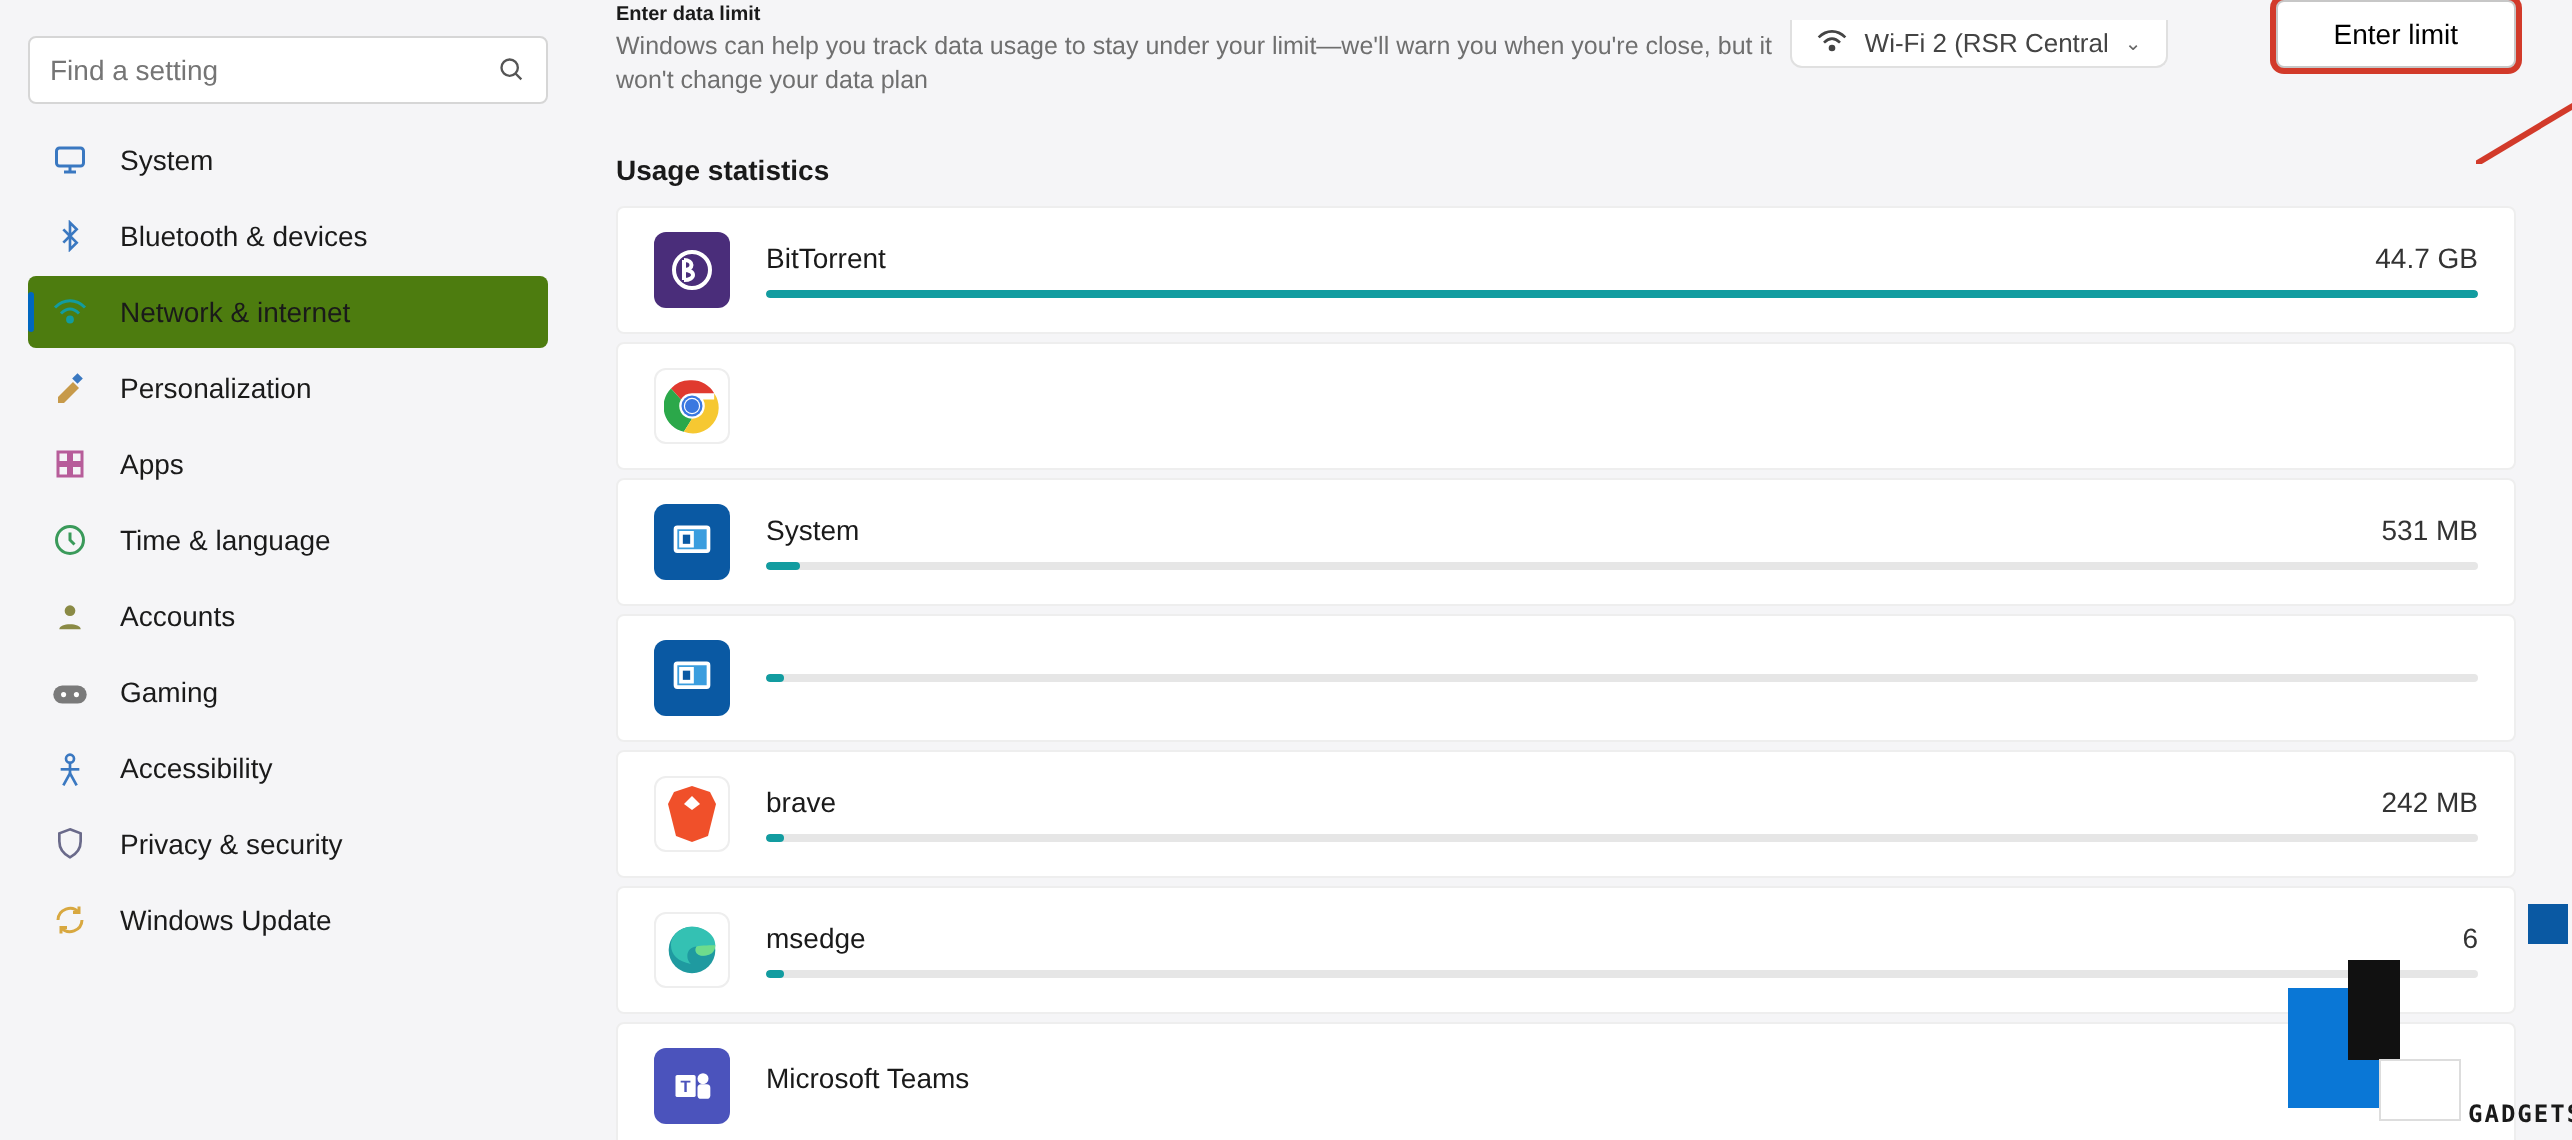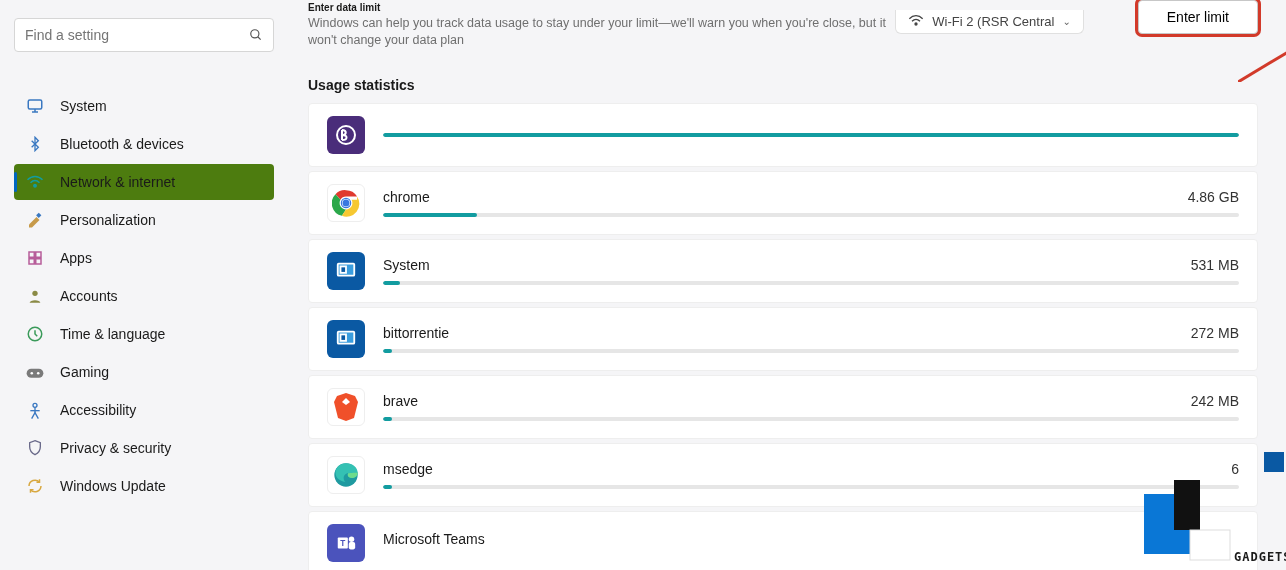--- a/index.html
+++ b/index.html
@@ -22,21 +22,21 @@
     padding: 18px 14px 0 14px;
   }
   .search-box {
     display: flex;
     align-items: center;
     background: #fff;
     border: 1px solid #d6d6d6;
     border-radius: 4px;
     height: 34px;
     padding: 0 10px;
-    margin-bottom: 36px;
+    margin-bottom: 10px;
   }
   .search-box input {
     flex: 1;
     border: none;
     outline: none;
     font-size: 14px;
     color: #666;
     background: transparent;
   }
   .search-box .icon { color: #555; display:flex; align-items:center;}
@@ -298,35 +298,35 @@
             <rect x="4" y="4" width="7" height="7"></rect>
             <rect x="13" y="4" width="7" height="7"></rect>
             <rect x="4" y="13" width="7" height="7"></rect>
             <rect x="13" y="13" width="7" height="7"></rect>
           </svg>
         </span>
         <span class="label">Apps</span>
       </div>
       <div class="nav-item">
         <span class="icon">
+          <svg width="18" height="18" viewBox="0 0 24 24" fill="none" stroke="#3a9a5a" stroke-width="2">
+            <circle cx="12" cy="12" r="9"></circle>
+            <path d="M12 7v5l3 3"></path>
+          </svg>
+        </span>
+        <span class="label">Time &amp; language</span>
+      </div>
+      <div class="nav-item">
+        <span class="icon">
           <svg width="16" height="16" viewBox="0 0 24 24" fill="#8a8a45">
             <circle cx="12" cy="8" r="4"></circle>
             <path d="M4 22c0-5 16-5 16 0v0H4z"></path>
           </svg>
         </span>
         <span class="label">Accounts</span>
-      </div>
-      <div class="nav-item">
-        <span class="icon">
-          <svg width="18" height="18" viewBox="0 0 24 24" fill="none" stroke="#3a9a5a" stroke-width="2">
-            <circle cx="12" cy="12" r="9"></circle>
-            <path d="M12 7v5l3 3"></path>
-          </svg>
-        </span>
-        <span class="label">Time &amp; language</span>
       </div>
       <div class="nav-item">
         <span class="icon">
           <svg width="20" height="14" viewBox="0 0 28 18" fill="#7a7a7a">
             <path d="M8 4h12a7 7 0 010 14H8a7 7 0 010-14z"></path>
             <circle cx="9" cy="11" r="2" fill="#fff"></circle>
             <circle cx="19" cy="11" r="2" fill="#fff"></circle>
           </svg>
         </span>
         <span class="label">Gaming</span>
@@ -403,48 +403,43 @@
         <div class="app-icon">
           <div style="width:38px;height:38px;background:#4a2d7a;border-radius:6px;display:flex;align-items:center;justify-content:center">
             <svg width="24" height="24" viewBox="0 0 24 24" fill="none" stroke="#fff" stroke-width="2">
               <circle cx="12" cy="12" r="9"></circle>
               <path d="M8 7v10"></path>
               <path d="M8 7c5 0 5 5 0 5c6 0 6 5 0 5"></path>
             </svg>
           </div>
         </div>
         <div class="app-body">
+          <div class="app-head">
+            <span>BitTorrent</span>
+            <span class="size">44.7 GB</span>
+          </div>
           <div class="bar-track">
             <div class="bar-fill" style="width: 100%;"></div>
           </div>
         </div>
       </div>
       <div class="app-card">
         <div class="app-icon">
           <div style="width:38px;height:38px;background:#fff;border:1px solid #eee;border-radius:6px;display:flex;align-items:center;justify-content:center">
             <svg width="28" height="28" viewBox="0 0 48 48">
               <circle cx="24" cy="24" r="22" fill="#fff"></circle>
               <path d="M24 2a22 22 0 0119 11H24a11 11 0 00-9.5 5.5L6 9A22 22 0 0124 2z" fill="#e03a2f"></path>
               <path d="M6 9l8.5 9.5A11 11 0 0024 35l-7 11A22 22 0 016 9z" fill="#2ba84a"></path>
               <path d="M43 13a22 22 0 01-26 33l7-11a11 11 0 009.5-16.5H43z" fill="#f6c831"></path>
               <circle cx="24" cy="24" r="9" fill="#3a78e0"></circle>
               <circle cx="24" cy="24" r="7" fill="#fff"></circle>
               <circle cx="24" cy="24" r="6" fill="#3a78e0"></circle>
             </svg>
           </div>
         </div>
-        <div class="app-body">
-          <div class="app-head">
-            <span>chrome</span>
-            <span class="size">4.86 GB</span>
-          </div>
-          <div class="bar-track">
-            <div class="bar-fill" style="width: 11%;"></div>
-          </div>
-        </div>
       </div>
       <div class="app-card">
         <div class="app-icon">
           <div style="width:38px;height:38px;background:#0a59a3;border-radius:6px;display:flex;align-items:center;justify-content:center">
             <svg width="22" height="22" viewBox="0 0 24 24" fill="none" stroke="#fff" stroke-width="2">
               <rect x="3" y="4" width="18" height="13" rx="1" fill="#3a9dde" stroke="#fff"></rect>
               <rect x="6" y="7" width="6" height="7" fill="#0a59a3"></rect>
             </svg>
           </div>
         </div>
@@ -461,24 +456,20 @@
       <div class="app-card">
         <div class="app-icon">
           <div style="width:38px;height:38px;background:#0a59a3;border-radius:6px;display:flex;align-items:center;justify-content:center">
             <svg width="22" height="22" viewBox="0 0 24 24" fill="none" stroke="#fff" stroke-width="2">
               <rect x="3" y="4" width="18" height="13" rx="1" fill="#3a9dde" stroke="#fff"></rect>
               <rect x="6" y="7" width="6" height="7" fill="#0a59a3"></rect>
             </svg>
           </div>
         </div>
         <div class="app-body">
-          <div class="app-head">
-            <span>bittorrentie</span>
-            <span class="size">272 MB</span>
-          </div>
           <div class="bar-track">
             <div class="bar-fill" style="width: 1%;"></div>
           </div>
         </div>
       </div>
       <div class="app-card">
         <div class="app-icon">
           <div style="width:38px;height:38px;background:#fff;border:1px solid #eee;border-radius:6px;display:flex;align-items:center;justify-content:center">
             <svg width="26" height="30" viewBox="0 0 26 30">
               <path d="M13 1l9 3 3 6-4 16-8 3-8-3L1 10l3-6 9-3z" fill="#f0502a"></path>

